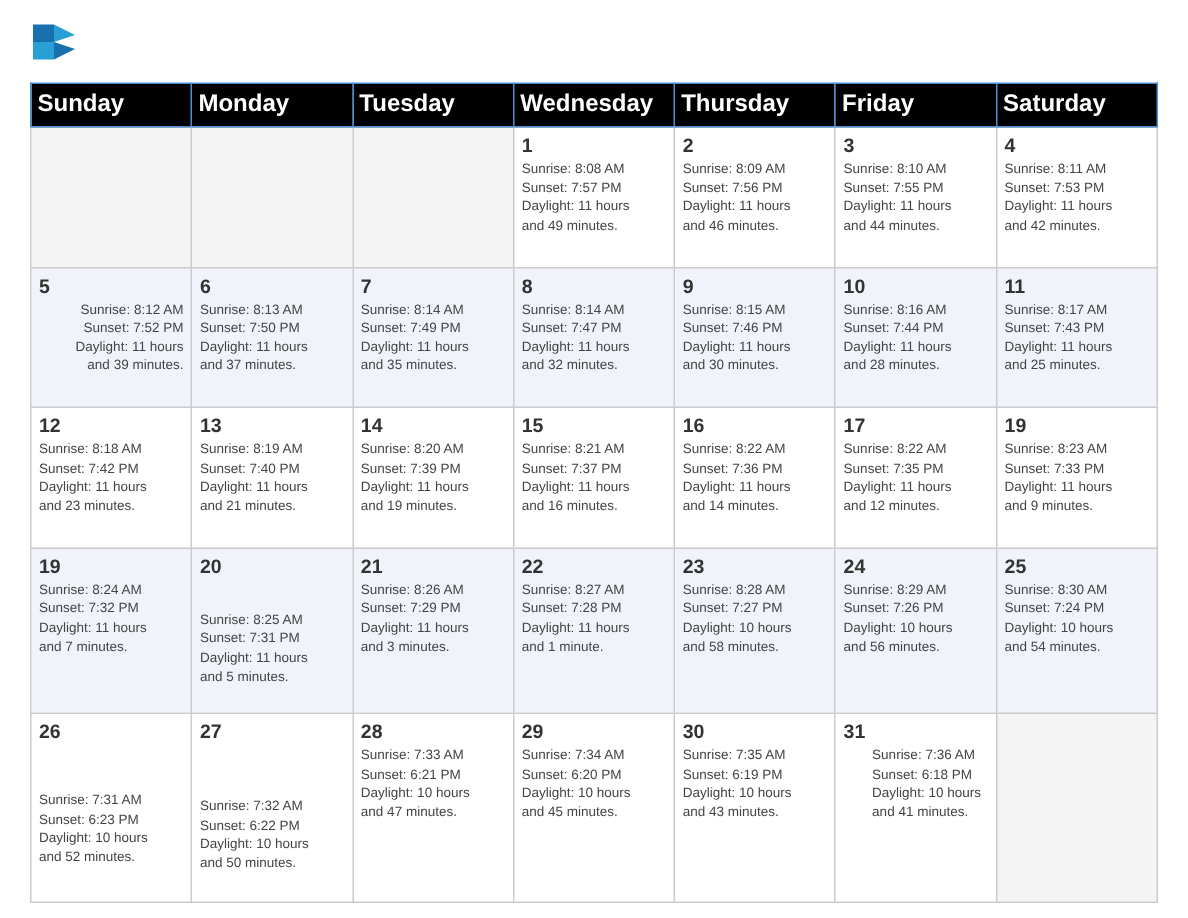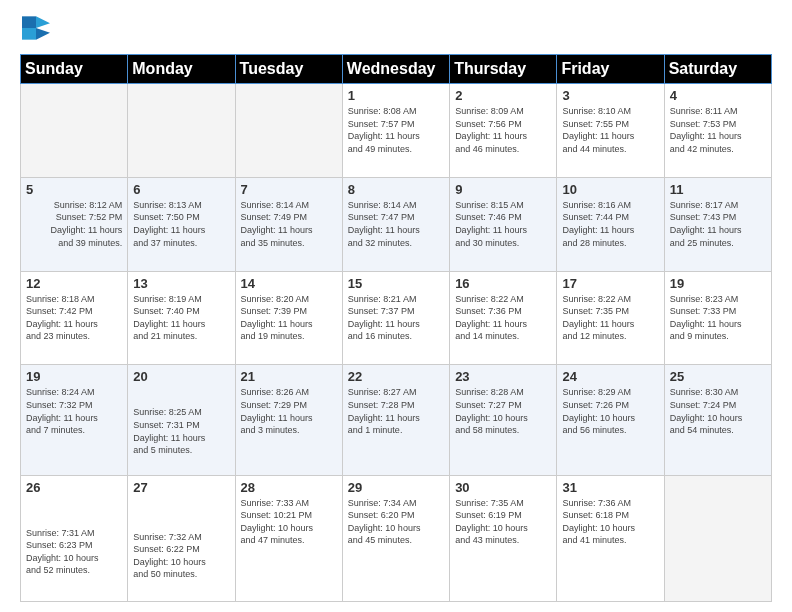--- a/index.html
+++ b/index.html
@@ -332,41 +332,41 @@
           <td>
             <span class="day-number">27</span>
             <div class="day-info" style="white-space: pre-line; margin-top: 36px;">Sunrise: 7:32 AM
 Sunset: 6:22 PM
 Daylight: 10 hours
 and 50 minutes.</div>
           </td>
           <td>
             <span class="day-number">28</span>
             <div class="day-info" style="white-space: pre-line;">Sunrise: 7:33 AM
-Sunset: 10:21 PM
+Sunset: 6:21 PM
 Daylight: 10 hours
 and 47 minutes.</div>
           </td>
           <td>
             <span class="day-number">29</span>
             <div class="day-info" style="white-space: pre-line;">Sunrise: 7:34 AM
 Sunset: 6:20 PM
 Daylight: 10 hours
 and 45 minutes.</div>
           </td>
           <td>
             <span class="day-number">30</span>
             <div class="day-info" style="white-space: pre-line;">Sunrise: 7:35 AM
 Sunset: 6:19 PM
 Daylight: 10 hours
 and 43 minutes.</div>
           </td>
           <td>
             <span class="day-number">31</span>
-            <div class="day-info" style="white-space: pre-line;">Sunrise: 7:36 AM
+            <div class="day-info" style="white-space: pre-line; margin-left: 19px;">Sunrise: 7:36 AM
 Sunset: 6:18 PM
 Daylight: 10 hours
 and 41 minutes.</div>
           </td>
           <td class="empty"></td>
         </tr>
       </tbody>
   </table>
 </div>
 

